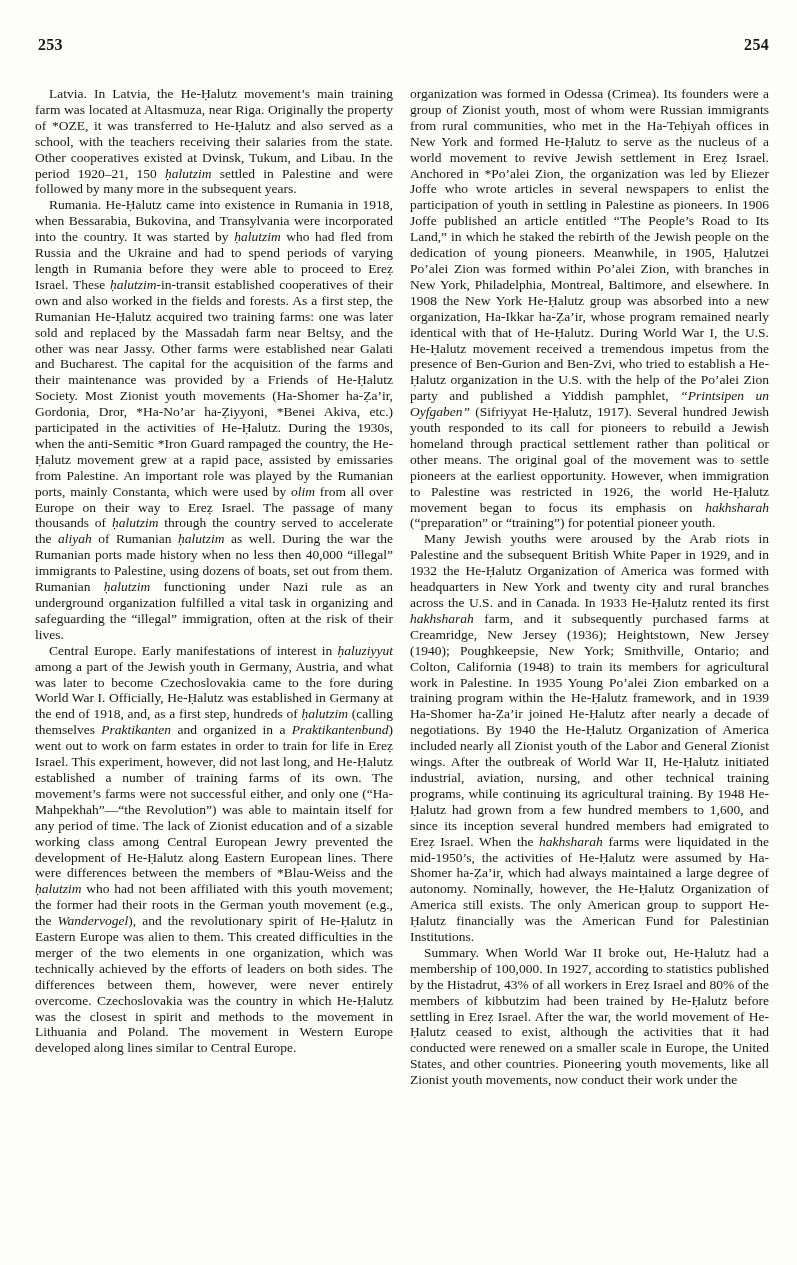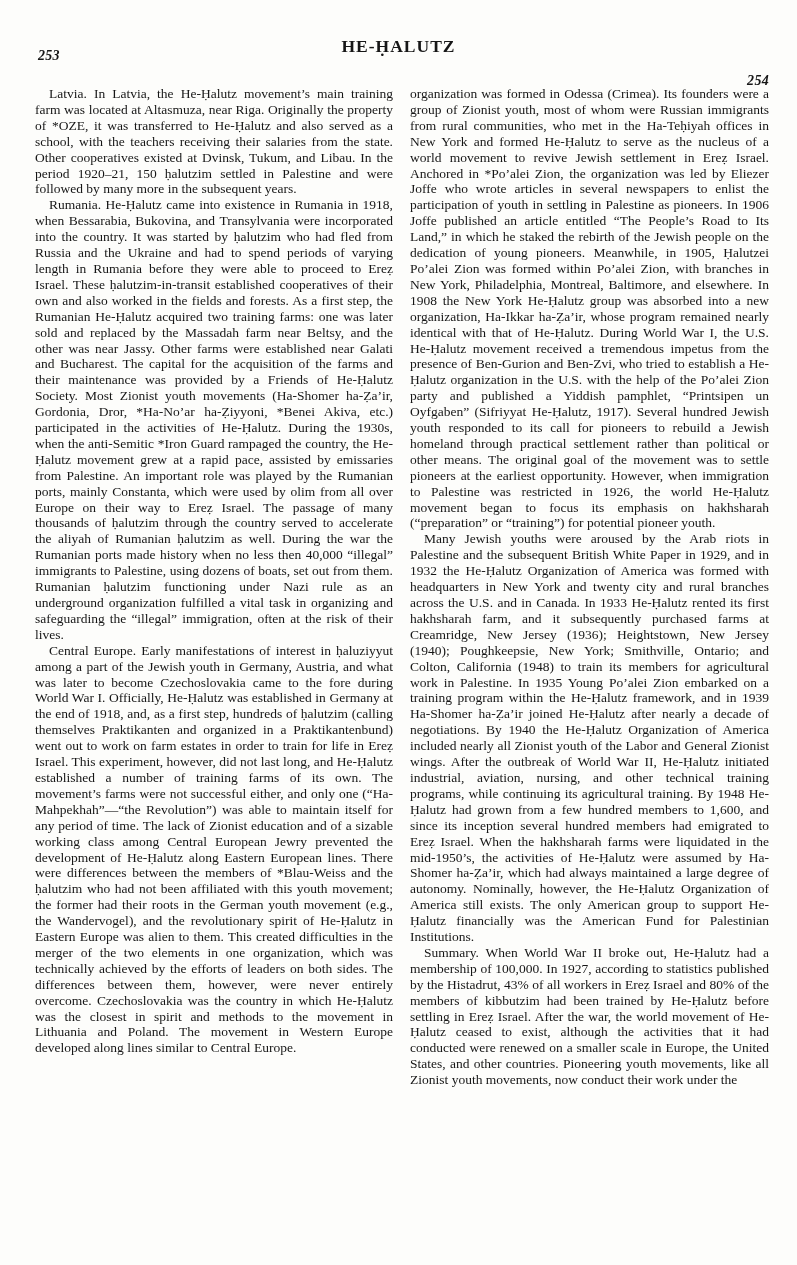--- a/index.html
+++ b/index.html
@@ -17,28 +17,27 @@
     overflow: hidden;
     box-sizing: border-box;
   }
   .header {
     position: relative;
     margin-top: 36px;
     height: 24px;
   }
   .page-num {
     position: absolute;
-    top: 12px;
-    font-size: 14px;
+    top: 0;
+    font-size: 16px;
     font-weight: bold;
     letter-spacing: 0.3px;
-    font-style: italic;
   }
   .page-num.left  { left: 38px; }
-  .page-num.right { right: 28px; margin-top: 25px; }
+  .page-num.right { right: 28px; }
   .running-title {
     position: absolute;
     top: 0;
     left: 0;
     right: 0;
     text-align: center;
     font-size: 17.5px;
     font-weight: bold;
     letter-spacing: 1px;
   }
@@ -54,29 +53,28 @@
     text-align: justify;
   }
   .column.left  { width: 358px; flex: 0 0 358px; }
   .column.right { width: 359px; flex: 0 0 359px; }
   .para {
     margin: 0;
     text-indent: 14px;
   }
   .para.no-indent { text-indent: 0; }
   .seg-bold { font-weight: normal; }
-  .seg-italic { }
+  .seg-italic { font-style: italic; }
 </style>
 </head>
 <body>
 
 <div class="page">
   <div class="header">
     <span class="page-num left">253</span>
-    <span class="running-title">HE-ḤALUTZ</span>
     <span class="page-num right">254</span>
   </div>
   <div class="columns">
     <div class="column left">
         <p class="para"><span class="seg-bold">Latvia.</span><span> In Latvia, the He-Ḥalutz movement’s main training farm was located at Altasmuza, near Riga. Originally the property of *OZE, it was transferred to He-Ḥalutz and also served as a school, with the teachers receiving their salaries from the state. Other cooperatives existed at Dvinsk, Tukum, and Libau. In the period 1920–21, 150 </span><span class="seg-italic">ḥalutzim</span><span> settled in Palestine and were followed by many more in the subsequent years.</span></p>
         <p class="para"><span class="seg-bold">Rumania.</span><span> He-Ḥalutz came into existence in Rumania in 1918, when Bessarabia, Bukovina, and Transylvania were incorporated into the country. It was started by </span><span class="seg-italic">ḥalutzim</span><span> who had fled from Russia and the Ukraine and had to spend periods of varying length in Rumania before they were able to proceed to Ereẓ Israel. These </span><span class="seg-italic">ḥalutzim</span><span>-in-transit established cooperatives of their own and also worked in the fields and forests. As a first step, the Rumanian He-Ḥalutz acquired two training farms: one was later sold and replaced by the Massadah farm near Beltsy, and the other was near Jassy. Other farms were established near Galati and Bucharest. The capital for the acquisition of the farms and their maintenance was provided by a Friends of He-Ḥalutz Society. Most Zionist youth movements (Ha-Shomer ha-Ẓa’ir, Gordonia, Dror, *Ha-No’ar ha-Ẓiyyoni, *Benei Akiva, etc.) participated in the activities of He-Ḥalutz. During the 1930s, when the anti-Semitic *Iron Guard rampaged the country, the He-Ḥalutz movement grew at a rapid pace, assisted by emissaries from Palestine. An important role was played by the Rumanian ports, mainly Constanta, which were used by </span><span class="seg-italic">olim</span><span> from all over Europe on their way to Ereẓ Israel. The passage of many thousands of </span><span class="seg-italic">ḥalutzim</span><span> through the country served to accelerate the </span><span class="seg-italic">aliyah</span><span> of Rumanian </span><span class="seg-italic">ḥalutzim</span><span> as well. During the war the Rumanian ports made history when no less then 40,000 “illegal” immigrants to Palestine, using dozens of boats, set out from them. Rumanian </span><span class="seg-italic">ḥalutzim</span><span> functioning under Nazi rule as an underground organization fulfilled a vital task in organizing and safeguarding the “illegal” immigration, often at the risk of their lives.</span></p>
         <p class="para"><span class="seg-bold">Central Europe.</span><span> Early manifestations of interest in </span><span class="seg-italic">ḥaluziyyut</span><span> among a part of the Jewish youth in Germany, Austria, and what was later to become Czechoslovakia came to the fore during World War I. Officially, He-Ḥalutz was established in Germany at the end of 1918, and, as a first step, hundreds of </span><span class="seg-italic">ḥalutzim</span><span> (calling themselves </span><span class="seg-italic">Praktikanten</span><span> and organized in a </span><span class="seg-italic">Praktikantenbund</span><span>) went out to work on farm estates in order to train for life in Ereẓ Israel. This experiment, however, did not last long, and He-Ḥalutz established a number of training farms of its own. The movement’s farms were not successful either, and only one (“Ha-Mahpekhah”—“the Revolution”) was able to maintain itself for any period of time. The lack of Zionist education and of a sizable working class among Central European Jewry prevented the development of He-Ḥalutz along Eastern European lines. There were differences between the members of *Blau-Weiss and the </span><span class="seg-italic">ḥalutzim</span><span> who had not been affiliated with this youth movement; the former had their roots in the German youth movement (e.g., the </span><span class="seg-italic">Wandervogel</span><span>), and the revolutionary spirit of He-Ḥalutz in Eastern Europe was alien to them. This created difficulties in the merger of the two elements in one organization, which was technically achieved by the efforts of leaders on both sides. The differences between them, however, were never entirely overcome. Czechoslovakia was the country in which He-Ḥalutz was the closest in spirit and methods to the movement in Lithuania and Poland. The movement in Western Europe developed along lines similar to Central Europe.</span></p>
       </div>
     <div class="column right">
         <p class="para no-indent"><span>organization was formed in Odessa (Crimea). Its founders were a group of Zionist youth, most of whom were Russian immigrants from rural communities, who met in the Ha-Teḥiyah offices in New York and formed He-Ḥalutz to serve as the nucleus of a world movement to revive Jewish settlement in Ereẓ Israel. Anchored in *Po’alei Zion, the organization was led by Eliezer Joffe who wrote articles in several newspapers to enlist the participation of youth in settling in Palestine as pioneers. In 1906 Joffe published an article entitled “The People’s Road to Its Land,” in which he staked the rebirth of the Jewish people on the dedication of young pioneers. Meanwhile, in 1905, Ḥalutzei Po’alei Zion was formed within Po’alei Zion, with branches in New York, Philadelphia, Montreal, Baltimore, and elsewhere. In 1908 the New York He-Ḥalutz group was absorbed into a new organization, Ha-Ikkar ha-Ẓa’ir, whose program remained nearly identical with that of He-Ḥalutz. During World War I, the U.S. He-Ḥalutz movement received a tremendous impetus from the presence of Ben-Gurion and Ben-Zvi, who tried to establish a He-Ḥalutz organization in the U.S. with the help of the Po’alei Zion party and published a Yiddish pamphlet, </span><span class="seg-italic">“Printsipen un Oyfgaben”</span><span> (Sifriyyat He-Ḥalutz, 1917). Several hundred Jewish youth responded to its call for pioneers to rebuild a Jewish homeland through practical settlement rather than political or other means. The original goal of the movement was to settle pioneers at the earliest opportunity. However, when immigration to Palestine was restricted in 1926, the world He-Ḥalutz movement began to focus its emphasis on </span><span class="seg-italic">hakhsharah</span><span> (“preparation” or “training”) for potential pioneer youth.</span></p>

